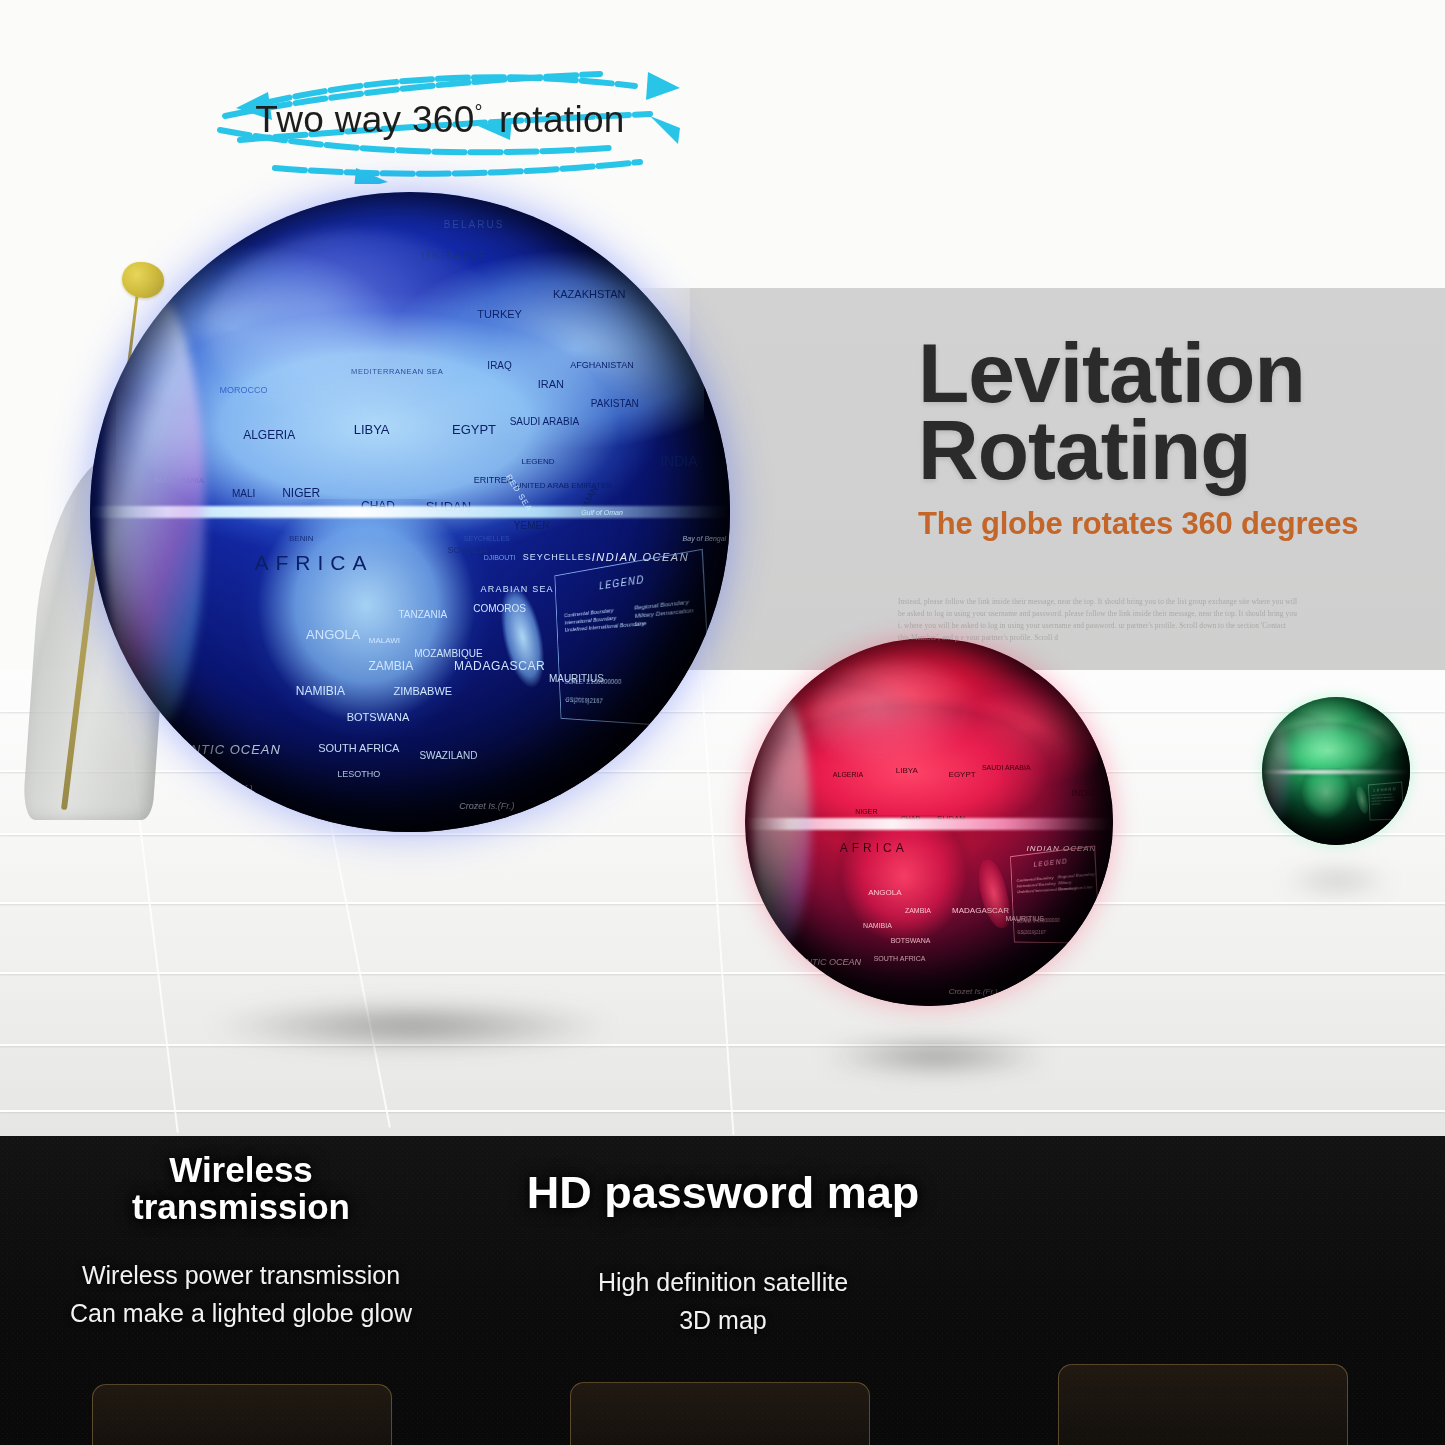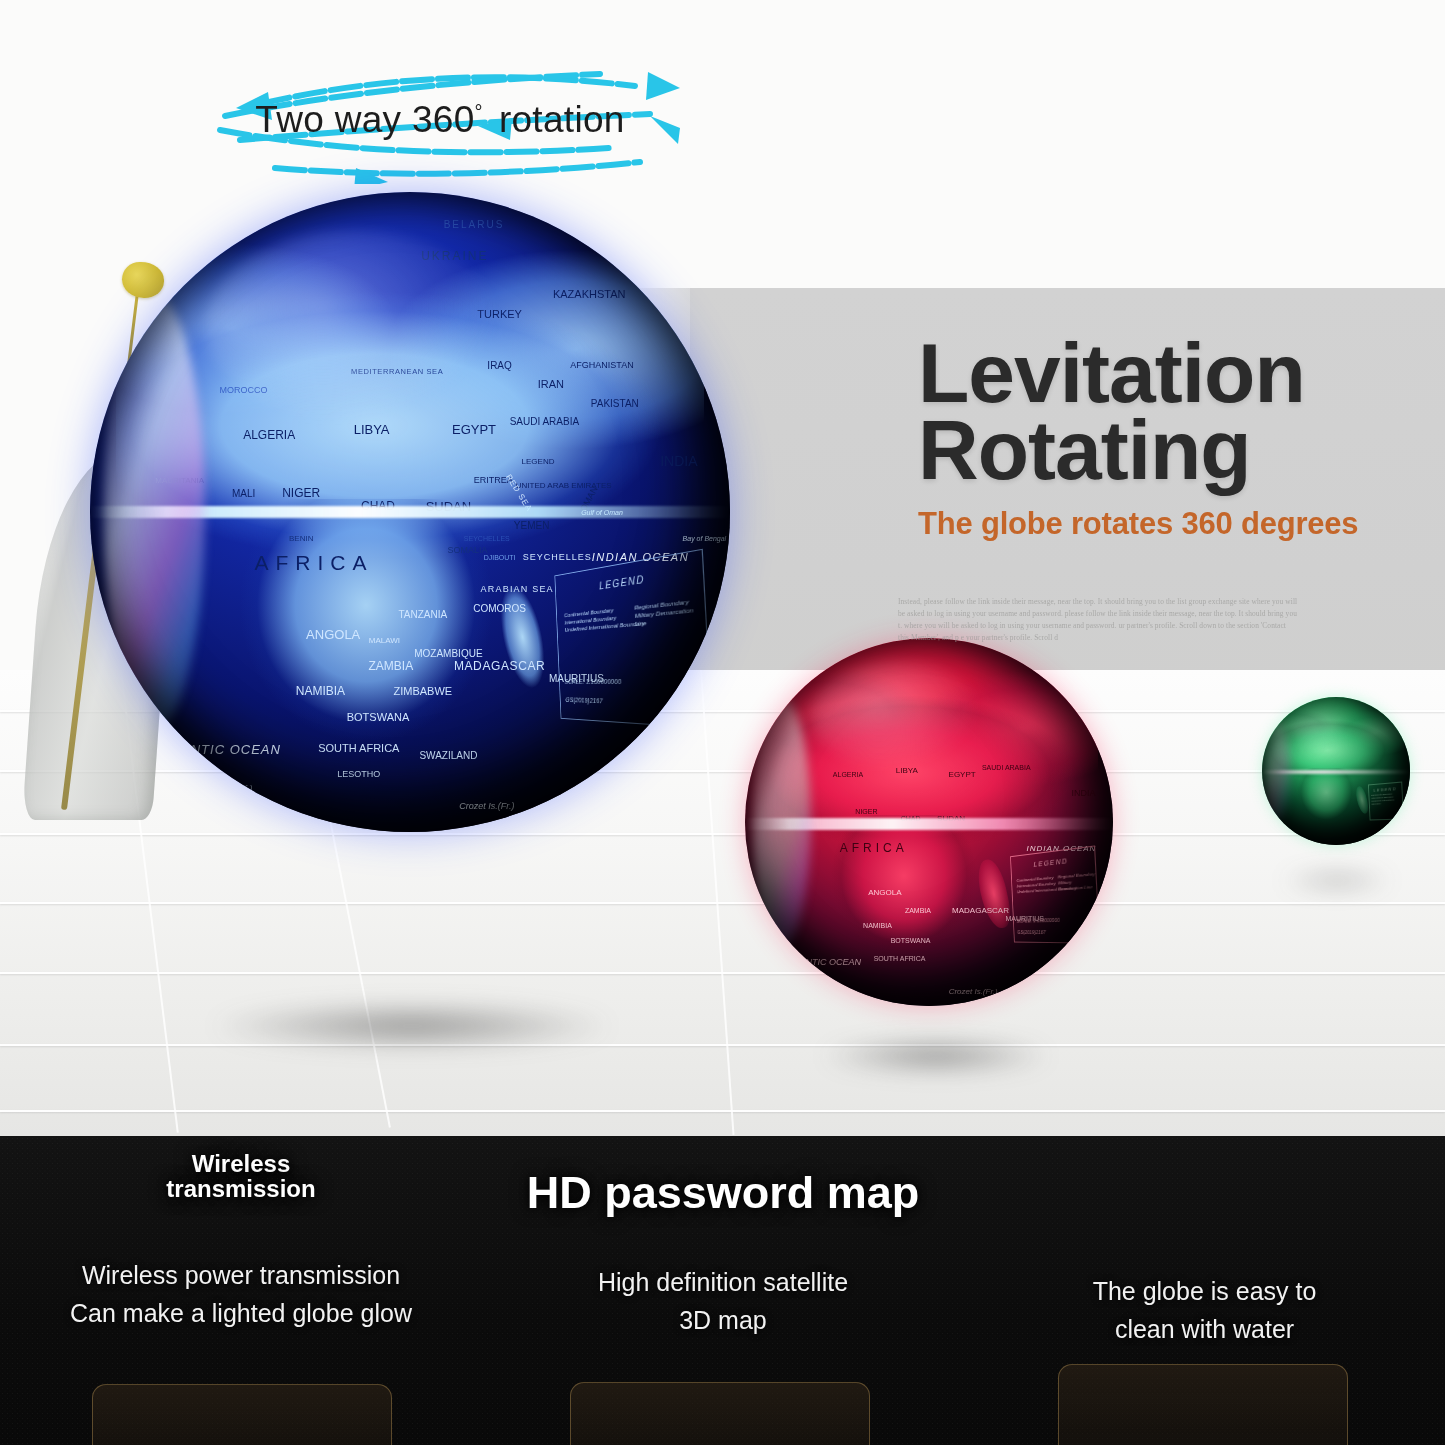--- a/index.html
+++ b/index.html
@@ -273,21 +273,21 @@
   .fcol{ position:relative; height:309px; }
   .fcol.c1{ width:482px; }
   .fcol.c2{ width:482px; }
   .fcol.c3{ width:481px; }
 
   .fcol .ftitle{
     position:absolute; left:0; width:100%; text-align:center;
     color:#fff; font-weight:bold; line-height:1.06;
     text-shadow:0 0 9px rgba(0,0,0,.95), 0 0 18px rgba(0,0,0,.8);
   }
-  .fcol.c1 .ftitle{ top:15px; font-size:24px; }
+  .fcol.c1 .ftitle{ top:15px; font-size:35px; }
   .fcol.c2 .ftitle{ top:33px; font-size:45px; }
   .fcol.c3 .ftitle{ top:4px; font-size:35px; }
 
   .fcol .fbox{
     position:absolute; border:1.3px solid rgba(150,120,70,.55);
     border-radius:14px;
     background:linear-gradient(180deg, rgba(60,45,28,.45) 0%, rgba(32,24,15,.28) 55%, rgba(20,15,9,.12) 100%);
   }
   .fcol.c1 .fbox{ left:92px; top:248px; width:300px; height:170px; }
   .fcol.c2 .fbox{ left:88px; top:246px; width:300px; height:172px; }
@@ -539,19 +539,15 @@
       <span>HD password map</span>
     </div>
     <div class="fdesc">
       <span>High definition satellite</span><br>
       <span>3D map</span>
     </div>
   </div>
 
   <div class="fcol c3">
     <div class="fbox"></div>
-    <div class="fdesc">
-      <span>The globe is easy to</span><br>
-      <span>clean with water</span>
-    </div>
   </div>
 
 </div>
 
 </body></html>

